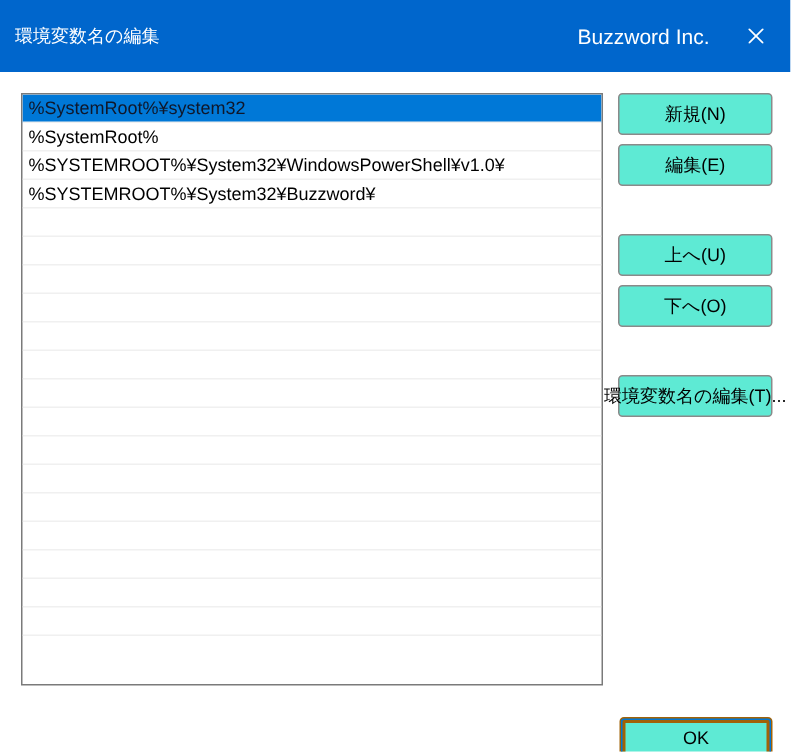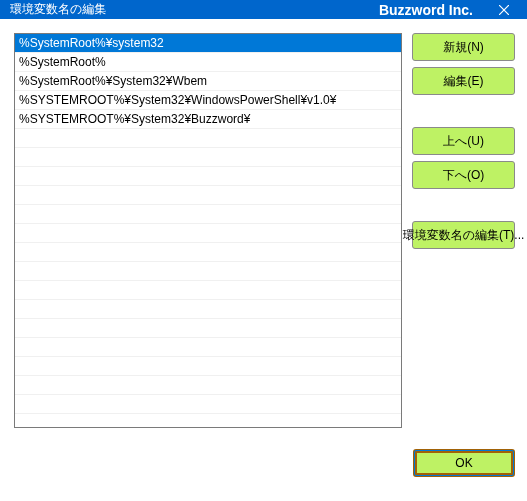--- a/index.html
+++ b/index.html
@@ -8,36 +8,36 @@
       box-sizing: border-box;
       font-family: "Yu Gothic UI", "Meiryo", "Segoe UI", sans-serif;
     }
     body {
       background: #fff;
       width: 527px;
       height: 501px;
       overflow: hidden;
     }
     .titlebar {
-      height: 19px;
+      height: 48px;
       background: #0066cc;
       color: #fff;
       display: flex;
       align-items: center;
       padding: 0 0 0 10px;
       font-size: 12px;
     }
     .titlebar .title {
       flex: 0 0 auto;
     }
     .titlebar .spacer {
       flex: 1;
     }
     .titlebar .brand {
-      font-weight: bold;
+      font-weight: normal;
       font-size: 14px;
       margin-right: 8px;
     }
     .titlebar .close {
       width: 46px;
       height: 32px;
       display: flex;
       align-items: center;
       justify-content: center;
       cursor: pointer;
@@ -67,32 +67,32 @@
       font-size: 12px;
       line-height: 19px;
       white-space: nowrap;
       overflow: hidden;
       text-overflow: clip;
       cursor: default;
       border-bottom: 1px solid #f0f0f0;
     }
     .list-row.selected {
       background: #0078d7;
-      color: #ffffff;
+      color: #0f172a;
     }
     .button-col {
       width: 103px;
       display: flex;
       flex-direction: column;
       gap: 6px;
     }
     .btn {
       height: 28px;
       border: 1px solid #8a8a8a;
-      background: #bef264;
+      background: #5eead4;
       font-size: 12px;
       border-radius: 3px;
       cursor: pointer;
       padding: 0 6px;
       display: flex;
       align-items: center;
       justify-content: center;
       white-space: nowrap;
     }
     .gap-large {
@@ -127,21 +127,20 @@
         <line x1="0" y1="0" x2="10" y2="10"></line>
         <line x1="10" y1="0" x2="0" y2="10"></line>
       </svg>
   </div>
 </div>
 
 <div class="content">
   <div class="listbox" id="listbox">
       <div class="list-row selected">%SystemRoot%¥system32</div>
       <div class="list-row">%SystemRoot%</div>
-      <div class="list-row">%SystemRoot%¥System32¥Wbem</div>
       <div class="list-row">%SYSTEMROOT%¥System32¥WindowsPowerShell¥v1.0¥</div>
       <div class="list-row">%SYSTEMROOT%¥System32¥Buzzword¥</div>
       <div class="list-row"></div>
       <div class="list-row"></div>
       <div class="list-row"></div>
       <div class="list-row"></div>
       <div class="list-row"></div>
       <div class="list-row"></div>
       <div class="list-row"></div>
       <div class="list-row"></div>

